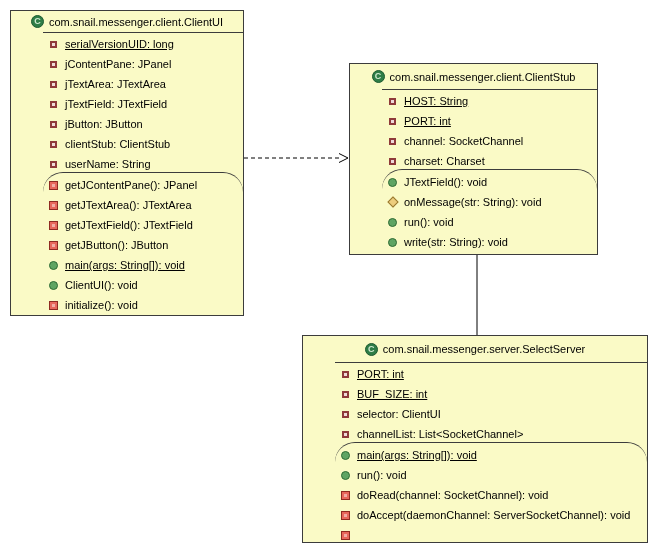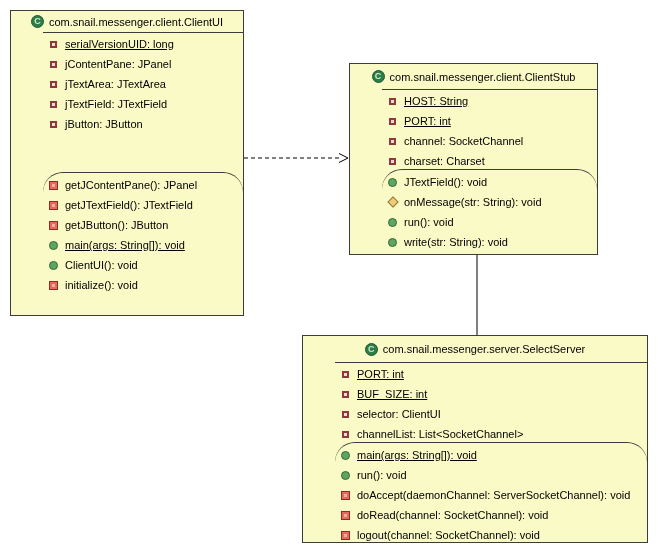--- a/index.html
+++ b/index.html
@@ -90,25 +90,37 @@
           <span class="mtext">jTextArea: JTextArea</span>
         </div>
       <div class="row">
           <span class="ic private-field"></span>
           <span class="mtext">jTextField: JTextField</span>
         </div>
       <div class="row">
           <span class="ic private-field"></span>
           <span class="mtext">jButton: JButton</span>
         </div>
+      <div class="row">
+          <span class="ic private-field"></span>
+          <span class="mtext">clientStub: ClientStub</span>
+        </div>
+      <div class="row">
+          <span class="ic private-field"></span>
+          <span class="mtext">userName: String</span>
+        </div>
     </div>
     <div class="section methods">
       <div class="row">
           <span class="ic private-method"></span>
           <span class="mtext">getJContentPane(): JPanel</span>
+        </div>
+      <div class="row">
+          <span class="ic private-method"></span>
+          <span class="mtext">getJTextArea(): JTextArea</span>
         </div>
       <div class="row">
           <span class="ic private-method"></span>
           <span class="mtext">getJTextField(): JTextField</span>
         </div>
       <div class="row">
           <span class="ic private-method"></span>
           <span class="mtext">getJButton(): JButton</span>
         </div>
       <div class="row">
@@ -196,26 +208,25 @@
       <div class="row">
           <span class="ic public-method"></span>
           <span class="mtext u">main(args: String[]): void</span>
         </div>
       <div class="row">
           <span class="ic public-method"></span>
           <span class="mtext">run(): void</span>
         </div>
       <div class="row">
           <span class="ic private-method"></span>
+          <span class="mtext">doRead(channel: SocketChannel): void</span>
+        </div>
+      <div class="row">
+          <span class="ic private-method"></span>
           <span class="mtext">doAccept(daemonChannel: ServerSocketChannel): void</span>
         </div>
       <div class="row">
           <span class="ic private-method"></span>
-          <span class="mtext">doRead(channel: SocketChannel): void</span>
-        </div>
-      <div class="row">
-          <span class="ic private-method"></span>
-          <span class="mtext">logout(channel: SocketChannel): void</span>
         </div>
     </div>
   </div>
 
 </div>
 
 </body></html>

